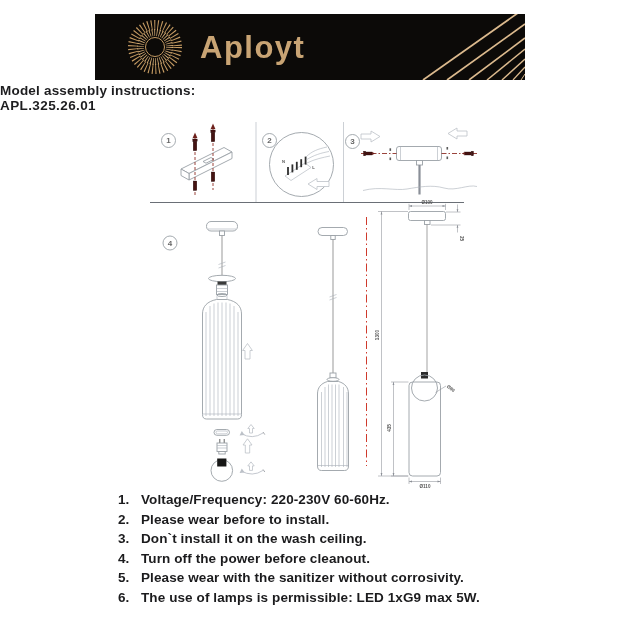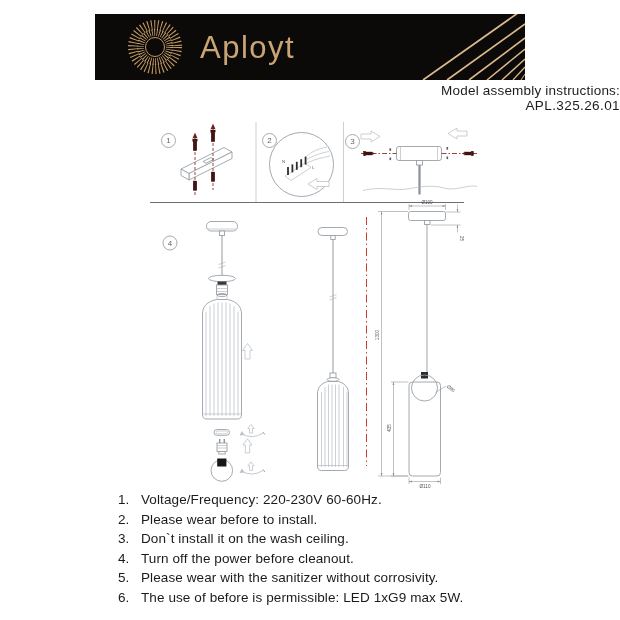--- a/index.html
+++ b/index.html
@@ -1,23 +1,23 @@
 <!DOCTYPE html>
 <html><head>
 <meta charset="utf-8">
 <style>
   * { margin:0; padding:0; box-sizing:border-box; }
   body { font-family:"Liberation Sans", sans-serif; background:#fff; }
-  .page { position:relative; width:620px; height:620px; background:#ffffff; overflow:hidden; }
+  .page { position:relative; width:620px; height:620px; background:#ffffff; overflow:hidden;font-weight:bold; }
 
   .banner { position:absolute; left:95px; top:14px; width:430px; height:66px; background:#0c0a08; }
   .banner svg { display:block; }
   .brand-text { fill:#c9a474; font-size:31px; letter-spacing:1.5px; font-family:"Liberation Sans", sans-serif; }
 
-  .header { position:absolute; left:0; top:83px; width:620px; text-align:right; color:#1d1d1f; }
+  .header { position:absolute; left:0; top:83px; width:620px; text-align:left; color:#1d1d1f; }
   .header .title { font-size:13.5px; letter-spacing:.2px; }
   .header .model { font-size:13.5px; letter-spacing:.4px; margin-top:0; }
 
   svg.diagram { position:absolute; left:0; top:115px; width:620px; height:382px;
                 font-family:"Liberation Sans", sans-serif; }
   .ln   { stroke:#9aa0a6; fill:none; stroke-width:.9; }
   .lnf  { stroke:#9aa0a6; fill:#fff; stroke-width:.9; }
   .thin { stroke:#aab0b8; fill:none; stroke-width:.6; }
   .dim  { stroke:#8b8f96; fill:none; stroke-width:.55; }
   .dimtxt { font-size:4.6px; fill:#555; }
@@ -302,17 +302,17 @@
     <div class="item">
       <span class="num">4.</span>
       <span class="txt">Turn off the power before cleanout.</span>
     </div>
     <div class="item">
       <span class="num">5.</span>
       <span class="txt">Please wear with the sanitizer without corrosivity.</span>
     </div>
     <div class="item">
       <span class="num">6.</span>
-      <span class="txt">The use of before is permissible: LED 1xG9 max 5W.</span>
+      <span class="txt">The use of lamps is permissible: LED 1xG9 max 5W.</span>
     </div>
   </div>
 
 </div>
 
 </body></html>

